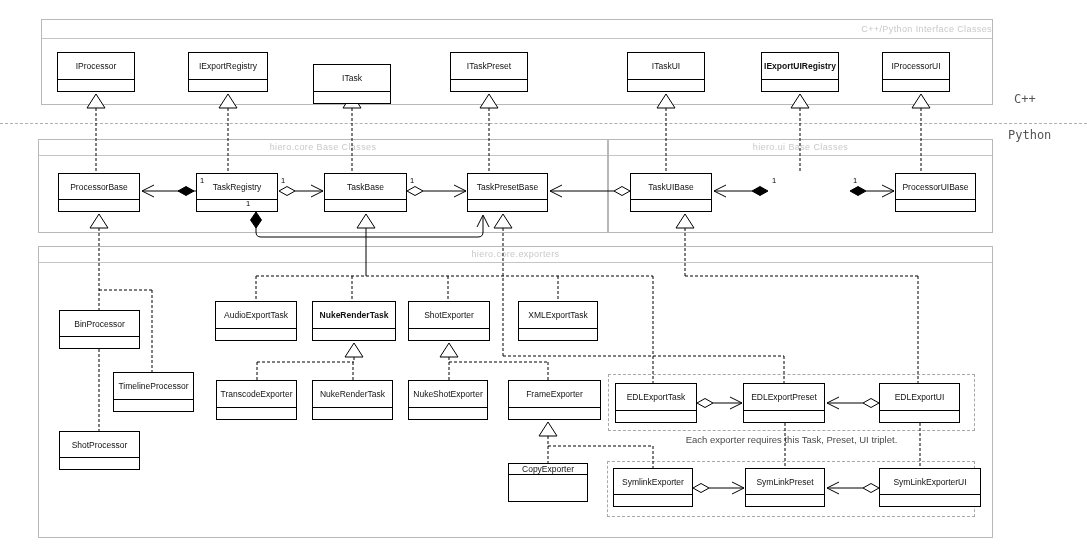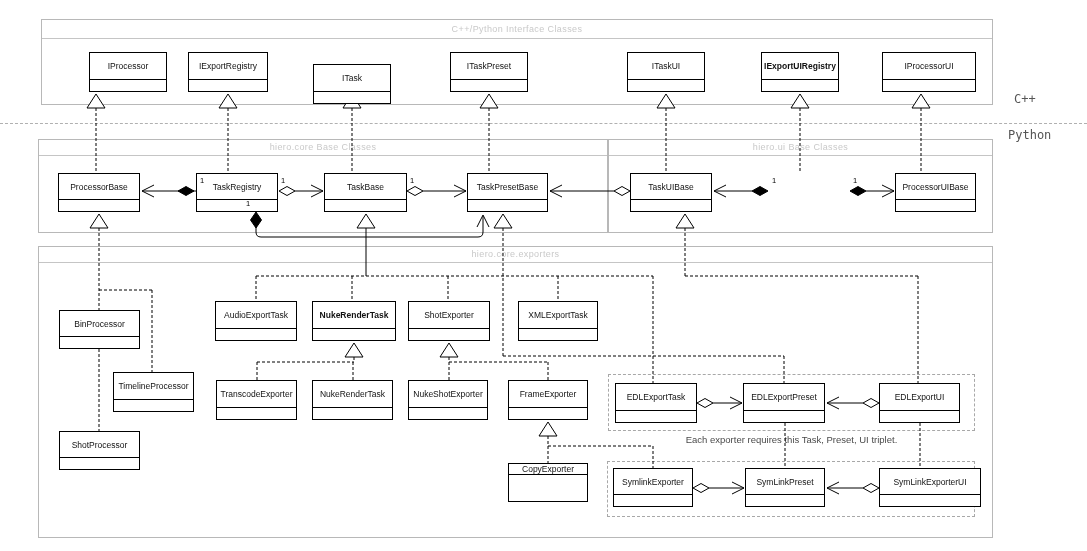--- a/index.html
+++ b/index.html
@@ -7,21 +7,21 @@
     position:relative; width:1087px; height:551px; background:#ffffff;
     font-family:"Liberation Sans","DejaVu Sans",sans-serif; overflow:hidden;
   }
   .divider { position:absolute; left:0; top:123px; width:1087px; height:0;
     border-top:1px dashed #b0b0b0; z-index:0; }
   .lang { position:absolute; font-family:"DejaVu Sans Mono","Liberation Mono",monospace;
     font-size:12px; color:#555; z-index:5; }
   .pkg { position:absolute; border:1px solid #b8b8b8; box-sizing:border-box; z-index:1; }
   .pkg .ttl { text-align:center; color:#c9c9c9; font-size:9px; letter-spacing:0.4px;
     border-bottom:1px solid #c5c5c5; line-height:15px; height:15px; overflow:hidden; }
-  .pkg.tall .ttl { line-height:18px; height:18px; }
+  .pkg.tall .ttl { line-height:18px; height:18px;text-align:right; }
   .grp { position:absolute; border:1px dashed #a8a8a8; box-sizing:border-box; z-index:1; }
   svg.wires { position:absolute; left:0; top:0; z-index:2; }
   .cls { position:absolute; border:1px solid #000; background:#fff; box-sizing:border-box;
     z-index:3; display:flex; flex-direction:column; }
   .cls .nm { flex:1; display:flex; align-items:center; justify-content:center;
     font-size:8.5px; color:#111; border-bottom:1px solid #000; white-space:nowrap; padding:0 1px; }
   .cls .bd { height:11px; background:#fff; }
   .cls.bold .nm { font-weight:bold; }
   .mult { position:absolute; font-size:7.5px; color:#000; z-index:4; line-height:8px; }
   .note { position:absolute; left:608px; top:434px; width:367px; text-align:center;
@@ -129,21 +129,21 @@
     </g>
 
     <g stroke="#000" stroke-width="1" fill="#000000">
       <polygon points="178,191 186,186.5 194,191 186,195.5"></polygon>
       <polygon points="256,212 261.5,220 256,228 250.5,220"></polygon>
       <polygon points="752,191 760,186.5 768,191 760,195.5"></polygon>
       <polygon points="850,191 858,186.5 866,191 858,195.5"></polygon>
     </g>
   </svg>
 
-  <div class="cls" style="left:57px;top:52px;width:78px;height:40px;margin-left:32px;">
+  <div class="cls" style="left:57px;top:52px;width:78px;height:40px;">
     <div class="nm">IProcessor</div>
       <div class="bd"></div>
   </div>
   <div class="cls" style="left:188px;top:52px;width:80px;height:40px;">
     <div class="nm">IExportRegistry</div>
       <div class="bd"></div>
   </div>
   <div class="cls" style="left:313px;top:64px;width:78px;height:40px;text-align:right;">
     <div class="nm">ITask</div>
       <div class="bd"></div>
@@ -153,21 +153,21 @@
       <div class="bd"></div>
   </div>
   <div class="cls" style="left:627px;top:52px;width:78px;height:40px;">
     <div class="nm">ITaskUI</div>
       <div class="bd"></div>
   </div>
   <div class="cls bold" style="left:761px;top:52px;width:78px;height:40px;">
     <div class="nm">IExportUIRegistry</div>
       <div class="bd"></div>
   </div>
-  <div class="cls" style="left:882px;top:52px;width:94px;height:40px;">
+  <div class="cls" style="left:882px;top:52px;width:68px;height:40px;">
     <div class="nm">IProcessorUI</div>
       <div class="bd"></div>
   </div>
 
   <div class="cls" style="left:58px;top:173px;width:82px;height:39px;">
     <div class="nm">ProcessorBase</div>
       <div class="bd"></div>
   </div>
   <div class="cls" style="left:196px;top:173px;width:82px;height:39px;">
     <div class="nm">TaskRegistry</div>
@@ -233,21 +233,21 @@
       <div class="bd"></div>
   </div>
   <div class="cls" style="left:312px;top:380px;width:81px;height:40px;">
     <div class="nm">NukeRenderTask</div>
       <div class="bd"></div>
   </div>
   <div class="cls" style="left:408px;top:380px;width:80px;height:40px;">
     <div class="nm">NukeShotExporter</div>
       <div class="bd"></div>
   </div>
-  <div class="cls" style="left:508px;top:380px;width:80px;height:40px;">
+  <div class="cls" style="left:508px;top:380px;width:93px;height:40px;">
     <div class="nm">FrameExporter</div>
       <div class="bd"></div>
   </div>
   <div class="cls" style="left:508px;top:463px;width:80px;height:39px;gap:35px;">
     <div class="nm">CopyExporter</div>
       <div class="bd"></div>
   </div>
 
   <div class="cls" style="left:615px;top:383px;width:82px;height:40px;">
     <div class="nm">EDLExportTask</div>

